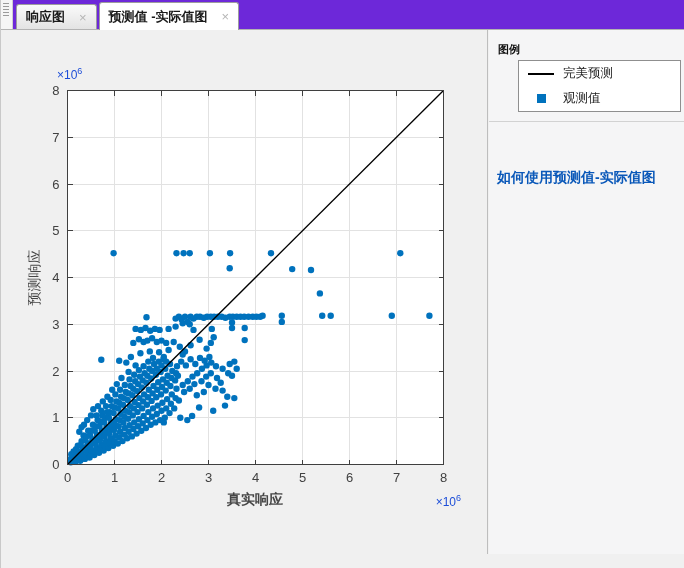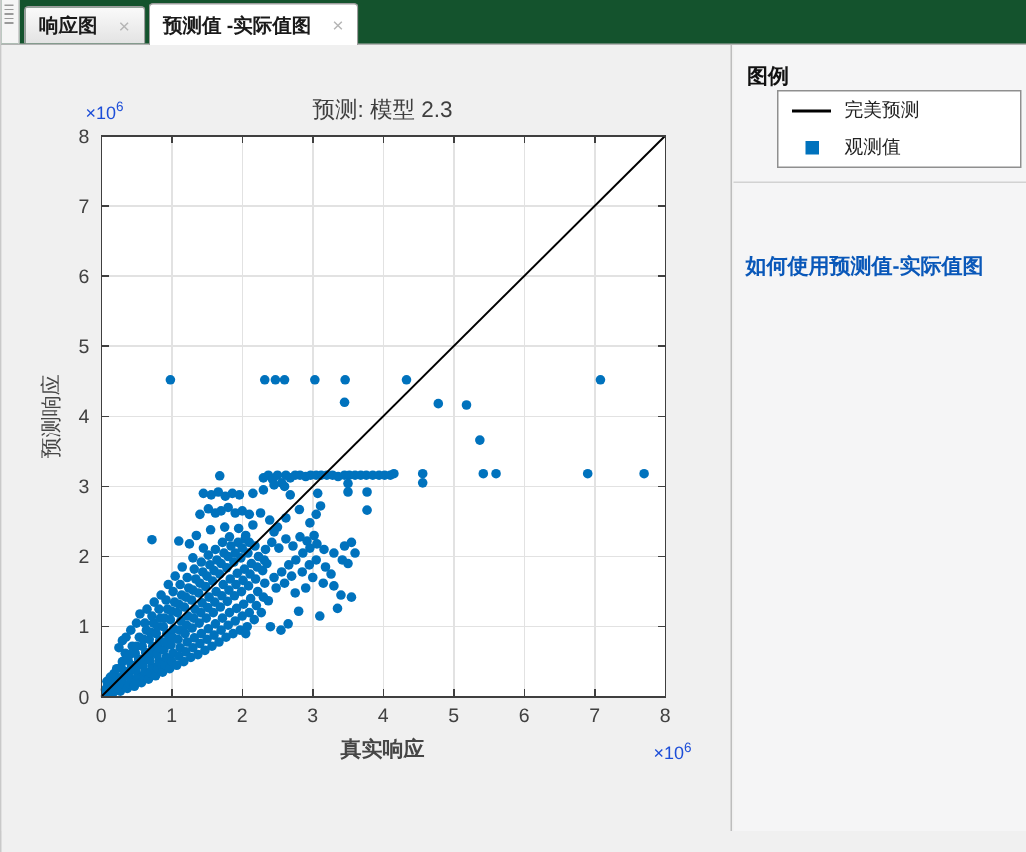--- a/index.html
+++ b/index.html
@@ -1,41 +1,41 @@
 <!DOCTYPE html>
 <html><head>
 <meta charset="utf-8">
 <style>
   html,body{margin:0;padding:0;}
   body{font-family:"Liberation Sans","DejaVu Sans",sans-serif;}
   .window{position:relative;width:684px;height:568px;background:#f0f0f0;overflow:hidden;border-left:1px solid #c9c9c9;box-sizing:border-box;}
 
   
-  .tabbar{position:absolute;left:0;top:0;width:684px;height:29px;background:#14532d;border-bottom:1px solid #b3b3b3;display:flex;align-items:flex-end;z-index:5;}
+  .tabbar{position:absolute;left:0;top:0;width:684px;height:29px;background:#6d28d9;border-bottom:1px solid #b3b3b3;display:flex;align-items:flex-end;z-index:5;}
   .grip{width:11px;height:29px;background:#f5f5f5;border-right:1px solid #cfcfcf;position:relative;}
   .grip-lines{position:absolute;left:2px;top:3px;width:6px;height:14px;
     background:repeating-linear-gradient(#9a9a9a 0 1px,transparent 1px 3px);}
   .tab{display:flex;align-items:center;box-sizing:border-box;border:1px solid #9d9d9d;border-bottom:none;border-radius:3px 3px 0 0;padding:0 9px;font-size:13px;font-weight:bold;color:#1a1a1a;white-space:nowrap;cursor:default;}
   .tab.inactive{height:25px;background:linear-gradient(#fafafa,#e3e3e3);margin-left:3px;}
   .tab.active{height:28px;background:#ffffff;margin-left:2px;margin-bottom:-1px;z-index:6;}
   .tab-close{margin-left:14px;color:#b5b5b5;font-size:13px;font-weight:normal;line-height:1;}
 
   
   .figure-area{position:absolute;left:0;top:30px;width:487px;height:524px;background:#f0f0f0;border-right:1px solid #bdbdbd;box-sizing:border-box;}
   .fig-title{position:absolute;left:66px;top:34px;width:376px;text-align:center;font-size:15px;color:#3f3f3f;font-weight:500;}
   .fig-xlabel{position:absolute;left:66px;top:461px;width:376px;text-align:center;font-size:14px;color:#464646;font-weight:bold;}
   .fig-ylabel{position:absolute;left:-27px;top:239px;width:120px;height:17px;text-align:center;font-size:14px;color:#464646;transform:rotate(-90deg);}
   .fig-exp{position:absolute;font-size:12px;color:#1d4ed8;}
   .fig-exp sup{font-size:9px;}
   .exp-y{left:56px;top:36px;}
   .exp-x{left:424px;top:463px;width:36px;text-align:right;}
 
   
   .side-panel{position:absolute;left:488px;top:30px;width:196px;height:524px;background:#f5f5f6;}
-  .panel-heading{margin:12px 0 0 9px;font-size:14px;font-weight:bold;color:#111;}
+  .panel-heading{margin:12px 0 0 9px;font-size:11px;font-weight:bold;color:#111;}
   .legend-box{position:absolute;left:29px;top:30px;width:163px;height:52px;background:#ffffff;border:1px solid #8f8f8f;box-sizing:border-box;}
   .legend-row{display:flex;align-items:center;height:25px;}
   .legend-swatch-cell{width:44px;display:flex;justify-content:center;align-items:center;}
   .legend-square{width:9px;height:9px;}
   .legend-line{width:26px;height:2px;}
   .legend-label{font-size:12.5px;color:#222;}
   .panel-divider{position:absolute;left:0;top:91px;width:196px;height:0;border-top:1px solid #d2d2d2;}
   .help-link{position:absolute;left:8px;top:101px;font-size:14px;font-weight:bold;color:#0a58b9;text-decoration:none;cursor:pointer;margin-top:38px;}
 
   
@@ -60,21 +60,20 @@
       <span>响应图</span>
       <span class="tab-close">×</span>
     </div>
     <div class="tab active">
       <span>预测值 -实际值图</span>
       <span class="tab-close">×</span>
     </div>
   </div>
 
   <div class="figure-area">
-    <div class="fig-title">预测: 模型 2.3</div>
     <div class="fig-exp exp-y"><span>×10</span><sup>6</sup></div>
     <div class="fig-ylabel">预测响应</div>
     <svg width="486" height="524" viewBox="0 0 486 524" style="position:absolute;left:0;top:0;">
         <rect x="66.5" y="60.5" width="376" height="374" fill="#ffffff"></rect>
         <line x1="113.5" y1="60.5" x2="113.5" y2="434.5" stroke="#e2e2e2" stroke-width="1" shape-rendering="crispEdges"></line>
         <line x1="160.5" y1="60.5" x2="160.5" y2="434.5" stroke="#e2e2e2" stroke-width="1" shape-rendering="crispEdges"></line>
         <line x1="207.5" y1="60.5" x2="207.5" y2="434.5" stroke="#e2e2e2" stroke-width="1" shape-rendering="crispEdges"></line>
         <line x1="254.5" y1="60.5" x2="254.5" y2="434.5" stroke="#e2e2e2" stroke-width="1" shape-rendering="crispEdges"></line>
         <line x1="301.5" y1="60.5" x2="301.5" y2="434.5" stroke="#e2e2e2" stroke-width="1" shape-rendering="crispEdges"></line>
         <line x1="348.5" y1="60.5" x2="348.5" y2="434.5" stroke="#e2e2e2" stroke-width="1" shape-rendering="crispEdges"></line>

